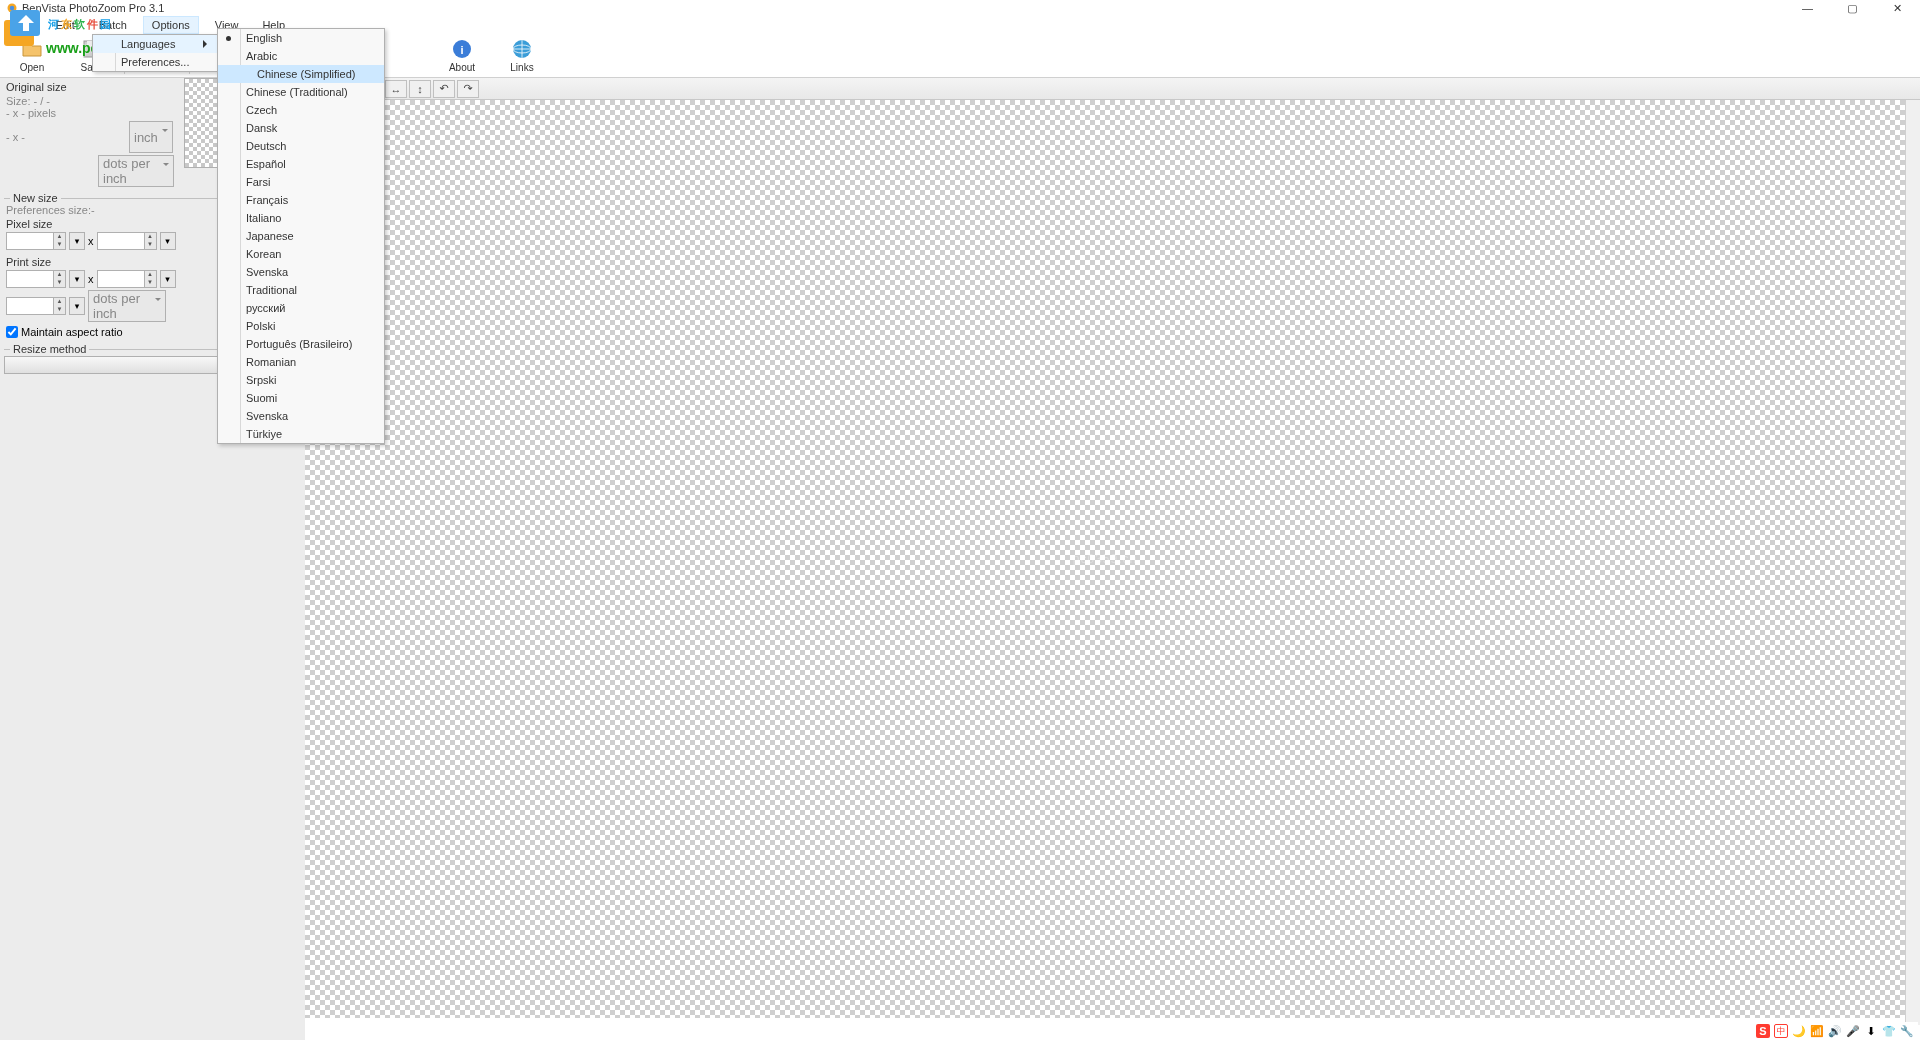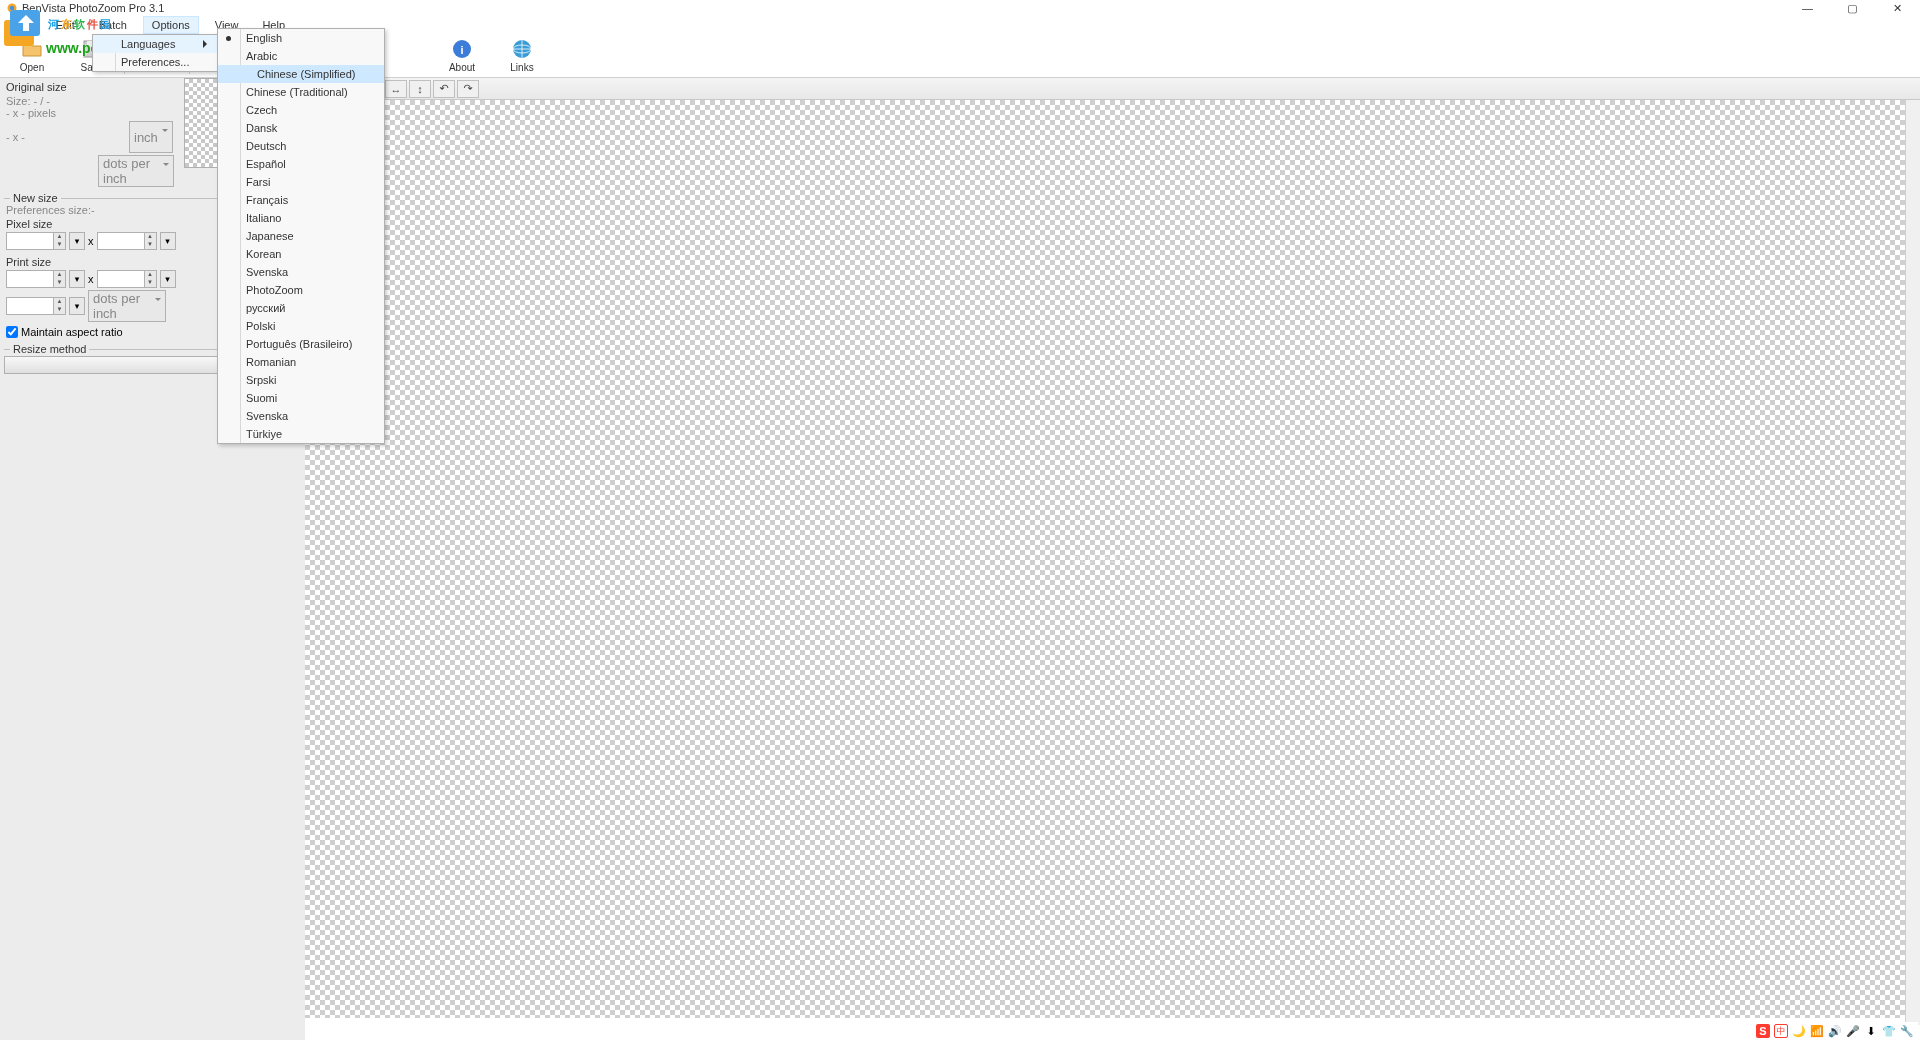--- a/index.html
+++ b/index.html
@@ -273,21 +273,21 @@
     <div class="menu-item"><span>Czech</span></div>
     <div class="menu-item"><span>Dansk</span></div>
     <div class="menu-item"><span>Deutsch</span></div>
     <div class="menu-item"><span>Español</span></div>
     <div class="menu-item"><span>Farsi</span></div>
     <div class="menu-item"><span>Français</span></div>
     <div class="menu-item"><span>Italiano</span></div>
     <div class="menu-item"><span>Japanese</span></div>
     <div class="menu-item"><span>Korean</span></div>
     <div class="menu-item"><span>Svenska</span></div>
-    <div class="menu-item"><span>PhotoZoom</span></div>
+    <div class="menu-item"><span>Traditional</span></div>
     <div class="menu-item"><span>русский</span></div>
     <div class="menu-item"><span>Polski</span></div>
     <div class="menu-item"><span>Português (Brasileiro)</span></div>
     <div class="menu-item"><span>Romanian</span></div>
     <div class="menu-item"><span>Srpski</span></div>
     <div class="menu-item"><span>Suomi</span></div>
     <div class="menu-item"><span>Svenska</span></div>
     <div class="menu-item"><span>Türkiye</span></div>
   </div>
 

